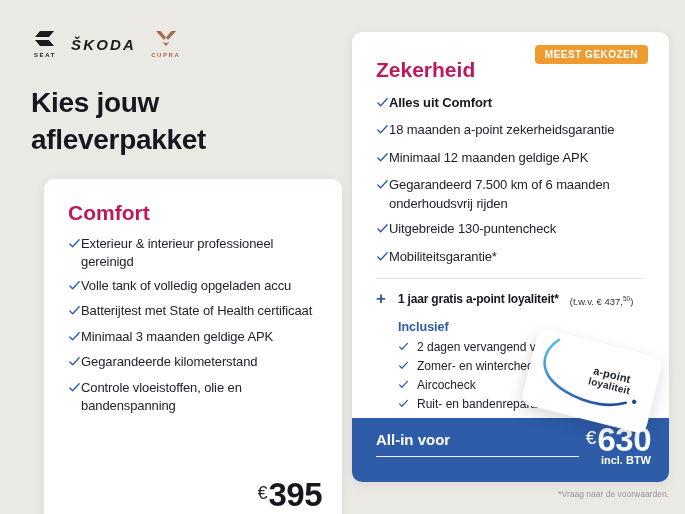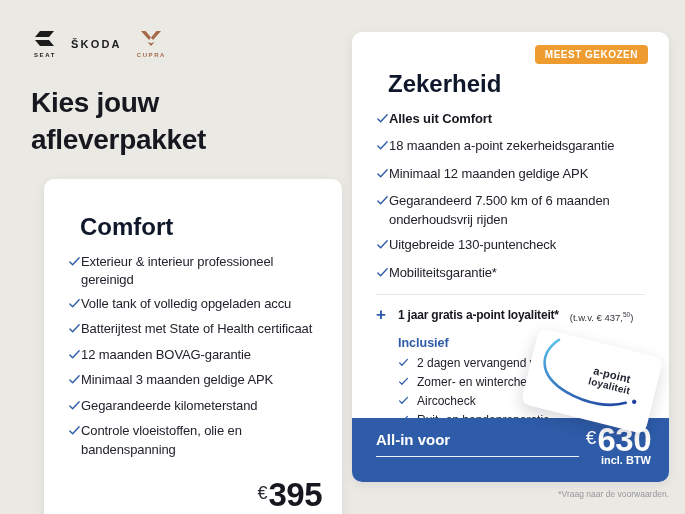--- a/index.html
+++ b/index.html
@@ -3,31 +3,31 @@
 <meta charset="utf-8">
 <style>
   html,body{margin:0;padding:0;}
   body{font-family:"Liberation Sans",sans-serif;background:#EBE9E4;}
   .stage{position:relative;width:685px;height:514px;background:#EBE9E4;overflow:hidden;}
 
   
   .brands{position:absolute;left:34px;top:30px;display:flex;align-items:center;gap:15px;}
   .brand{display:flex;flex-direction:column;align-items:center;gap:2px;}
   .brand .word{font-size:6px;font-weight:700;letter-spacing:1.6px;color:#1c1c1c;}
-  .brand.skoda .word{font-size:11px;letter-spacing:2.2px;}
+  .brand.skoda .word{font-size:15px;letter-spacing:2.2px;font-style:italic;}
   .brand.cupra .word{color:#A56A49;}
 
   
   .heading{position:absolute;left:31px;top:84px;width:305px;margin:0;font-size:28px;line-height:37px;font-weight:700;color:#17171F;letter-spacing:-0.3px;}
 
   
   .card{position:absolute;background:#fff;border-radius:10px;box-shadow:0 3px 12px rgba(20,20,40,.07);}
   .card.comfort{left:44px;top:179px;width:298px;height:356px;}
   .card.zekerheid{left:352px;top:32px;width:317px;height:450px;}
-  .card-title{margin:12px;font-size:24px;font-weight:700;color:#0f172a;}
+  .card-title{margin:0;font-size:21px;font-weight:700;color:#be185d;}
   .comfort .card-title{padding:22px 24px 0;}
   .zekerheid .card-title{padding:26px 24px 0;}
 
   ul.checklist{list-style:none;margin:10px 0 0;padding:0 14px 0 24px;}
   .checklist li{display:flex;gap:0;font-size:13px;line-height:1.42;color:#22222C;letter-spacing:-0.1px;}
   .comfort .checklist li{margin-bottom:5px;}
   .zekerheid .checklist{margin-top:12px;}
   .zekerheid .checklist li{margin-bottom:7px;}
   .checklist li.bold{font-weight:700;color:#17171F;}
   .check{flex:0 0 auto;margin-top:2px;}
@@ -115,26 +115,20 @@
         <span class="check"><svg width="13" height="13" viewBox="0 0 14 14">
               <path d="M2 7.5l3 3 7-7.5" stroke="#2E5CA9" stroke-width="1.5" fill="none" stroke-linecap="round" stroke-linejoin="round"></path>
             </svg></span>
         <span>Volle tank of volledig opgeladen accu</span>
       </li>
       <li>
         <span class="check"><svg width="13" height="13" viewBox="0 0 14 14">
               <path d="M2 7.5l3 3 7-7.5" stroke="#2E5CA9" stroke-width="1.5" fill="none" stroke-linecap="round" stroke-linejoin="round"></path>
             </svg></span>
         <span>Batterijtest met State of Health certificaat</span>
-      </li>
-      <li>
-        <span class="check"><svg width="13" height="13" viewBox="0 0 14 14">
-              <path d="M2 7.5l3 3 7-7.5" stroke="#2E5CA9" stroke-width="1.5" fill="none" stroke-linecap="round" stroke-linejoin="round"></path>
-            </svg></span>
-        <span>12 maanden BOVAG-garantie</span>
       </li>
       <li>
         <span class="check"><svg width="13" height="13" viewBox="0 0 14 14">
               <path d="M2 7.5l3 3 7-7.5" stroke="#2E5CA9" stroke-width="1.5" fill="none" stroke-linecap="round" stroke-linejoin="round"></path>
             </svg></span>
         <span>Minimaal 3 maanden geldige APK</span>
       </li>
       <li>
         <span class="check"><svg width="13" height="13" viewBox="0 0 14 14">
               <path d="M2 7.5l3 3 7-7.5" stroke="#2E5CA9" stroke-width="1.5" fill="none" stroke-linecap="round" stroke-linejoin="round"></path>

